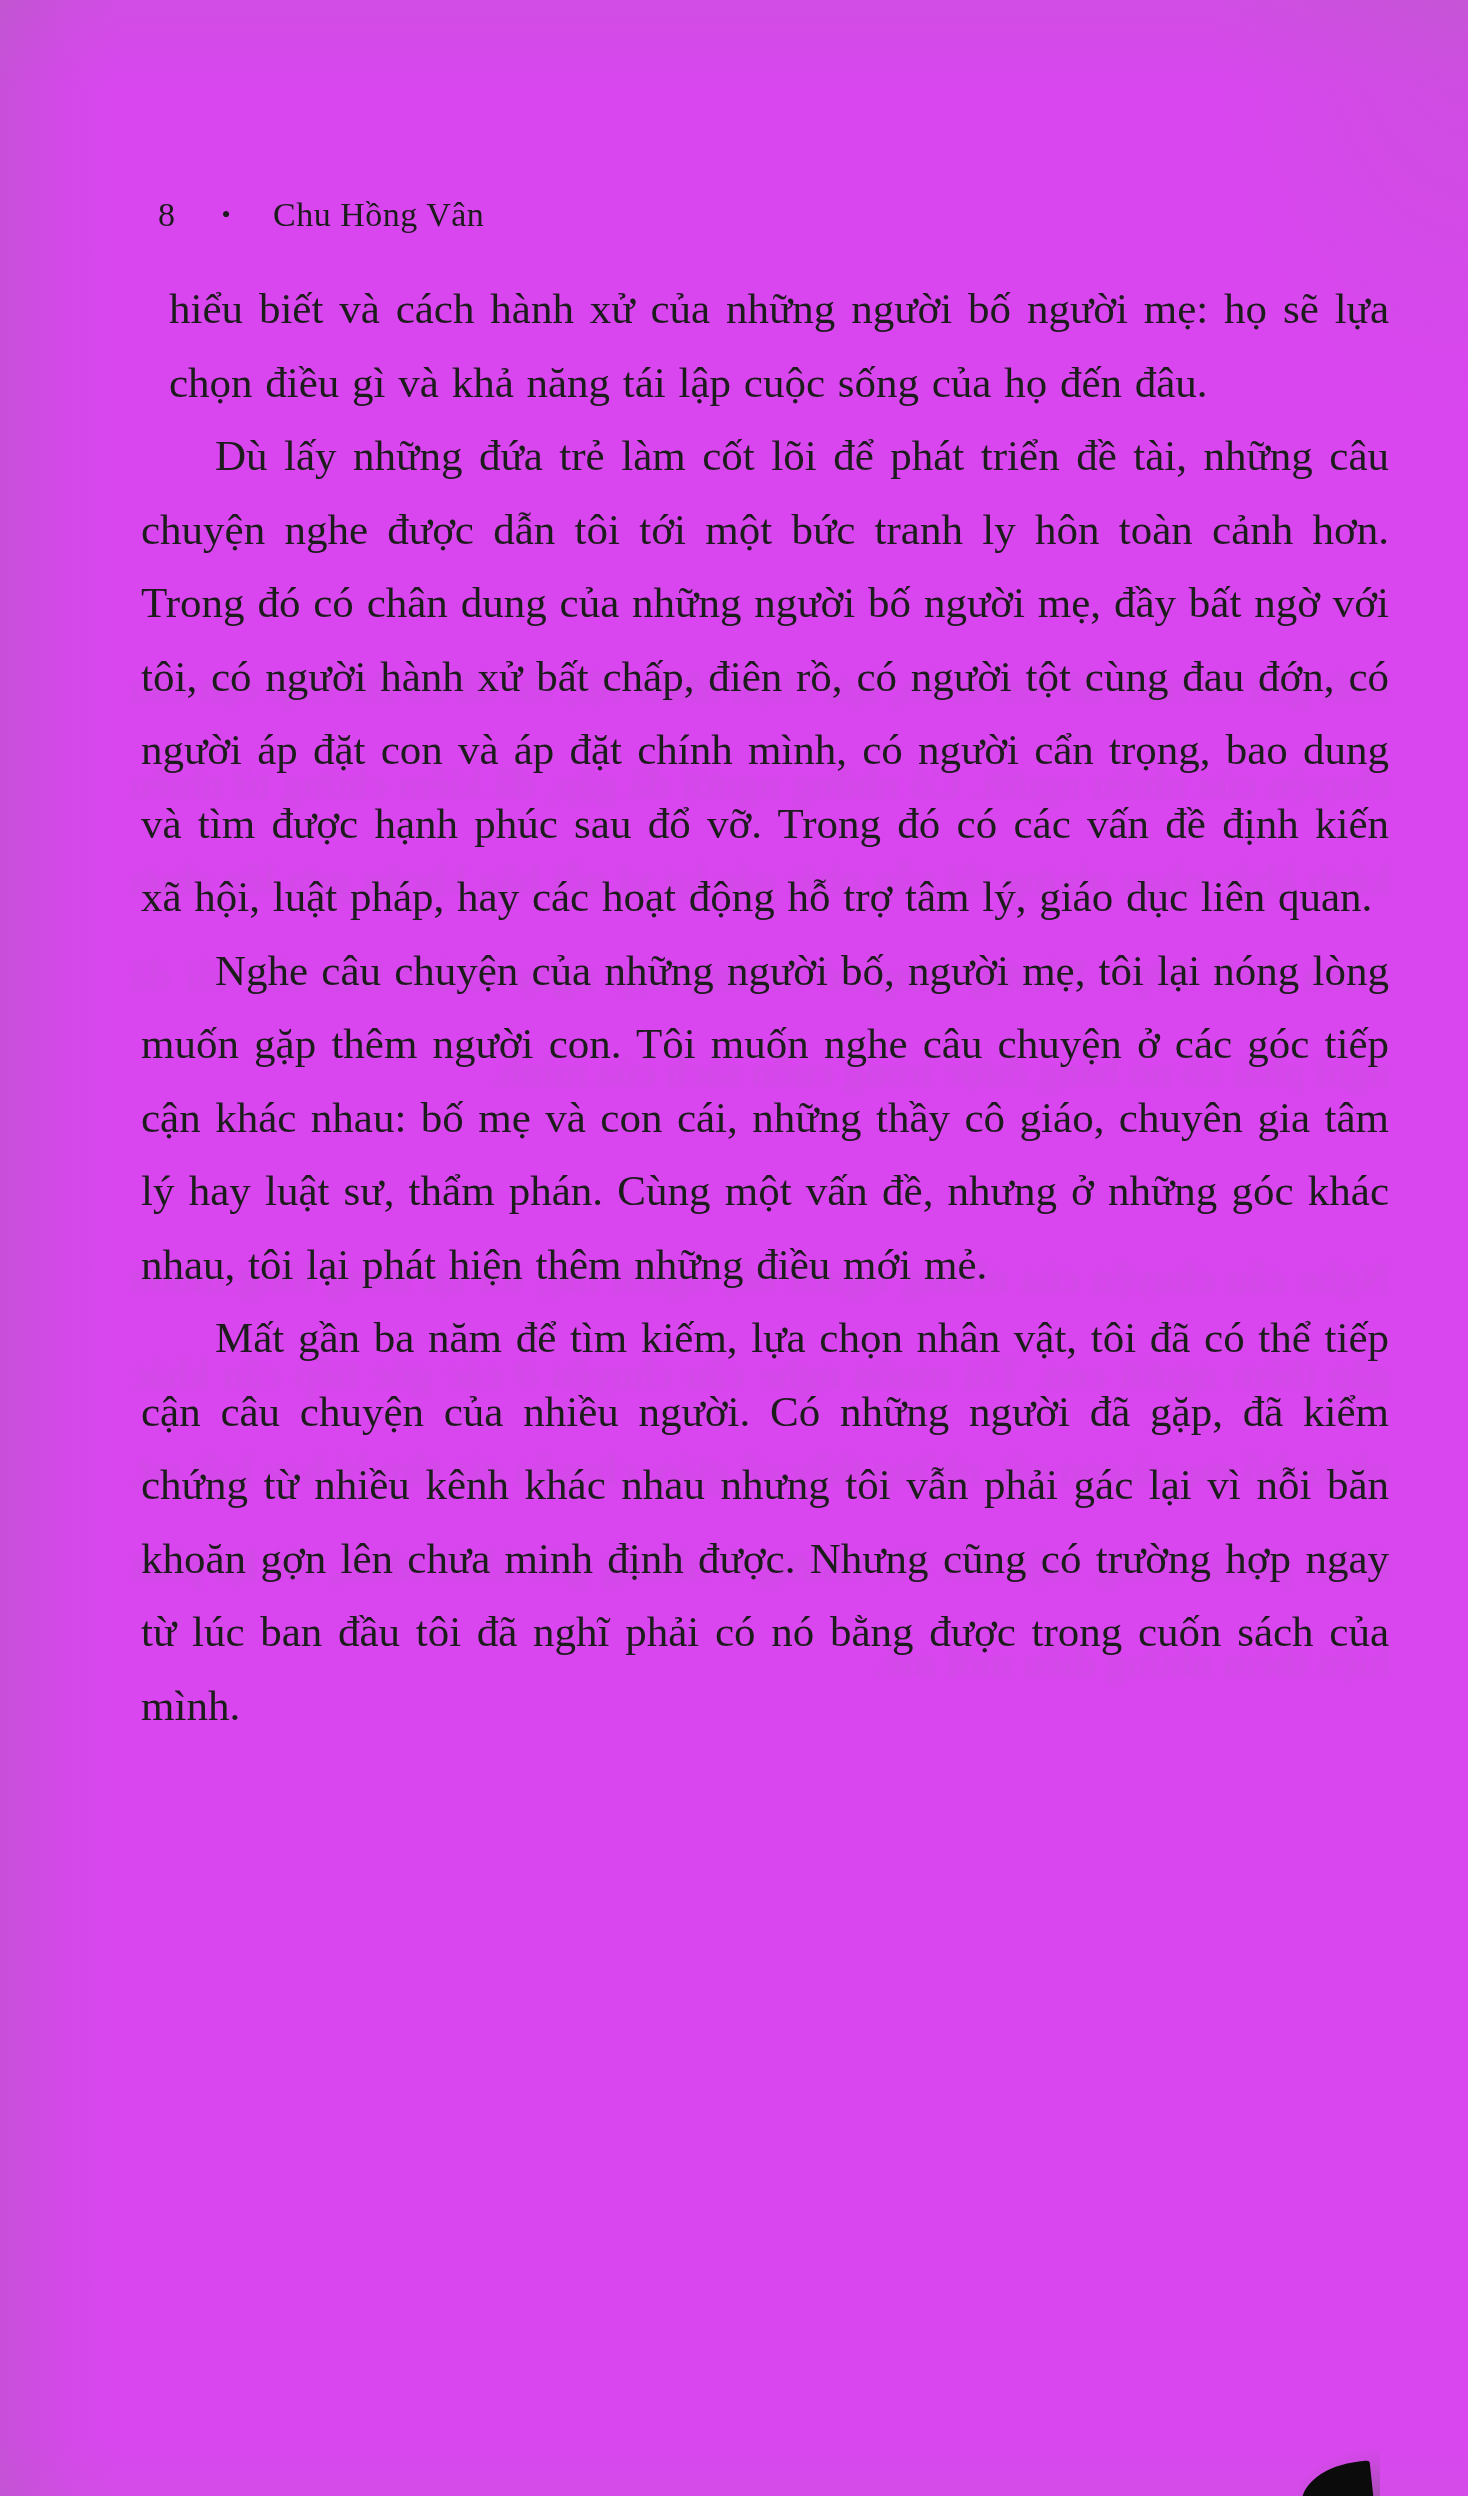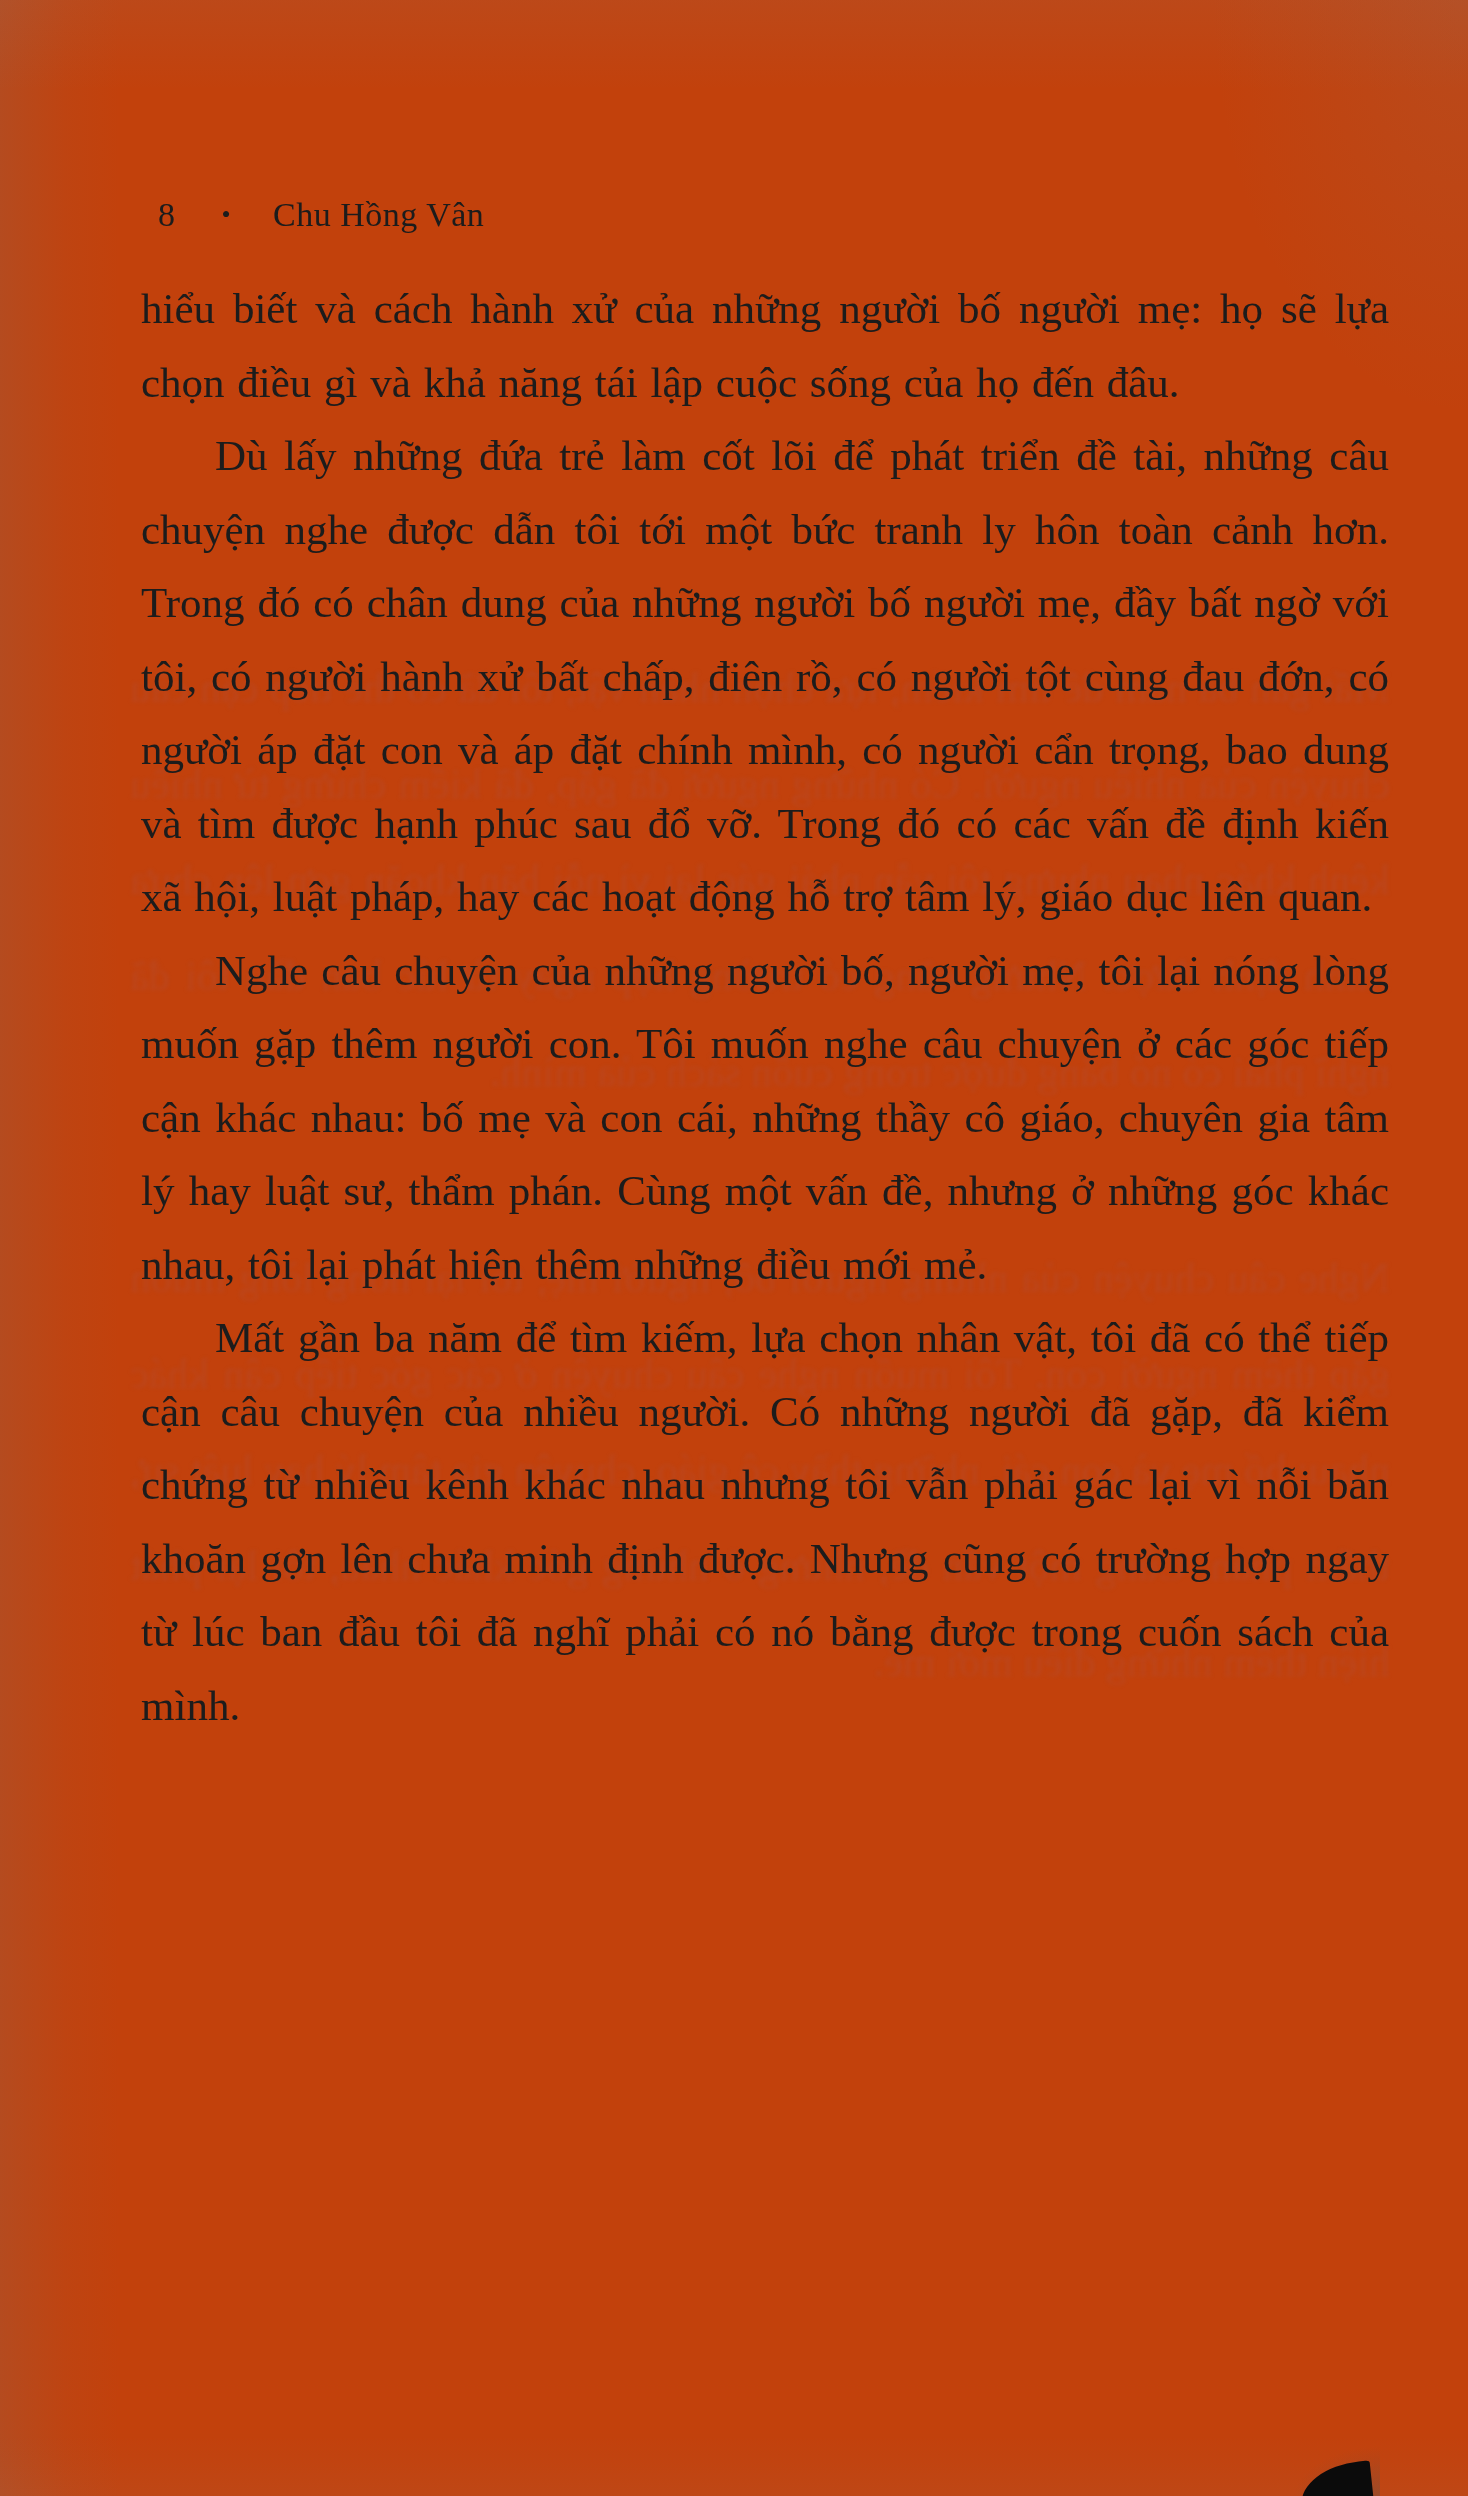--- a/index.html
+++ b/index.html
@@ -4,21 +4,21 @@
 <style>
   html, body {
     margin: 0;
     padding: 0;
     background: #ffffff;
   }
   .page {
     position: relative;
     width: 1468px;
     height: 2496px;
-    background: #c2410c;
+    background: #d946ef;
     overflow: hidden;
     font-family: "Liberation Serif", "DejaVu Serif", serif;
     color: #1c1c1c;
   }
   
   .edge-left {
     position: absolute;
     left: 0; top: 0; bottom: 0;
     width: 120px;
     background: linear-gradient(to right, rgba(120,120,118,0.18), rgba(120,120,118,0.05) 55%, rgba(120,120,118,0) 100%);
@@ -72,21 +72,21 @@
     width: 1248px;
     font-size: 43px;
     line-height: 73.5px;
     text-align: justify;
     word-spacing: 2px;
   }
   .body-text p {
     margin: 0;
     text-indent: 74px;
   }
-  .body-text p.no-indent { text-indent: 0; }
+  .body-text p.no-indent { text-indent: 0; margin-left: 28px; }
 
   
   .ghost-layer {
     position: absolute;
     top: 640px;
     left: 130px;
     width: 1260px;
     transform: scaleX(-1);
     color: rgba(150, 110, 150, 0.13);
     font-size: 42px;

